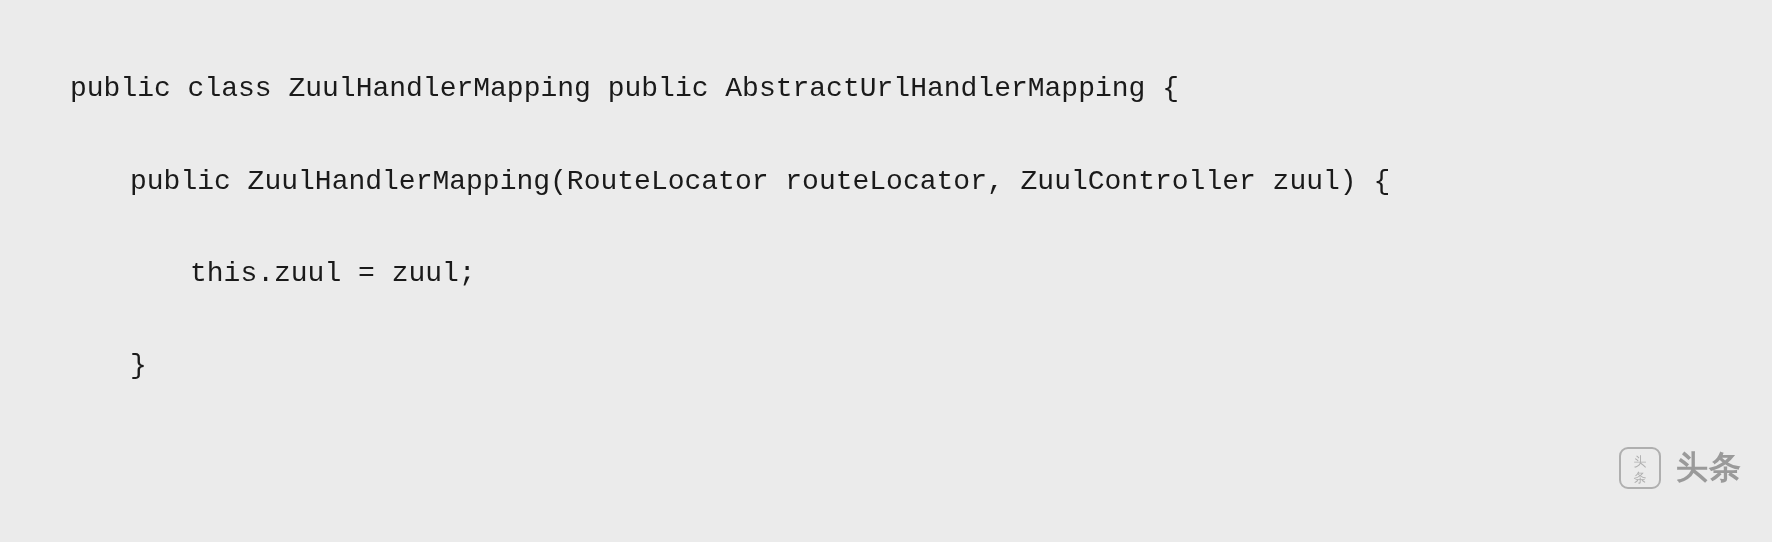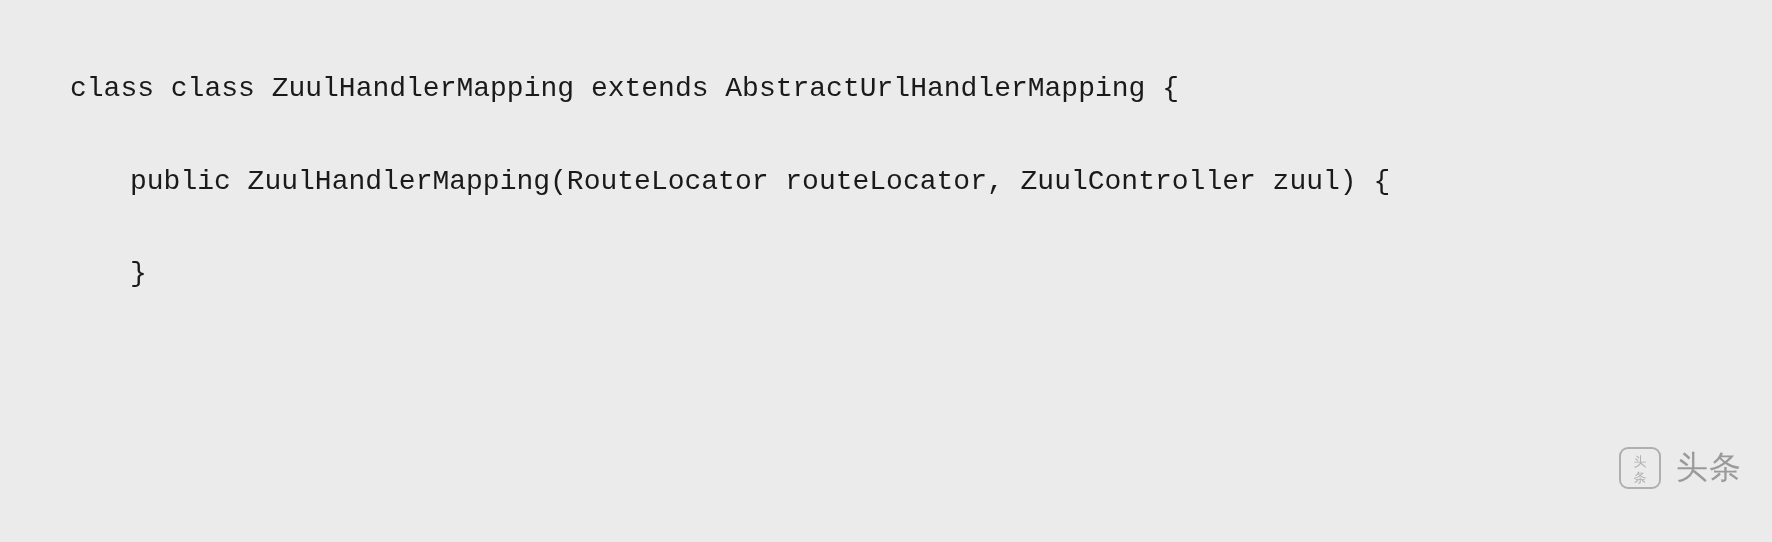--- a/index.html
+++ b/index.html
@@ -44,30 +44,31 @@
       position: relative;
     }
     .watermark-logo svg {
       width: 100%;
       height: 100%;
     }
     .watermark-text {
       font-family: 'Microsoft YaHei', 'PingFang SC', sans-serif;
       font-size: 32px;
       color: #666;
-      font-weight: 400;
+      font-weight: 700;
       letter-spacing: 1px;
     }
   </style>
 </head>
 <body>
 
 <div class="code-block">
-<span class="line">class class ZuulHandlerMapping extends AbstractUrlHandlerMapping {</span>
+<span class="line">public class ZuulHandlerMapping public AbstractUrlHandlerMapping {</span>
 <span class="line indent-1">public ZuulHandlerMapping(RouteLocator routeLocator, ZuulController zuul) {</span>
+<span class="line indent-2">this.zuul = zuul;</span>
 <span class="line indent-1">}</span>
 
 
 
 
 </div>
 
 <div class="watermark">
   <div class="watermark-logo">
     <svg viewBox="0 0 48 48">

